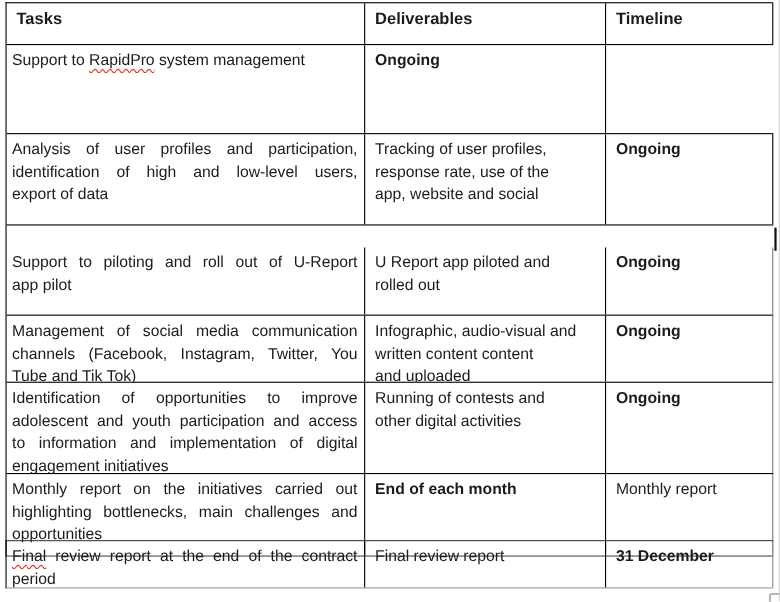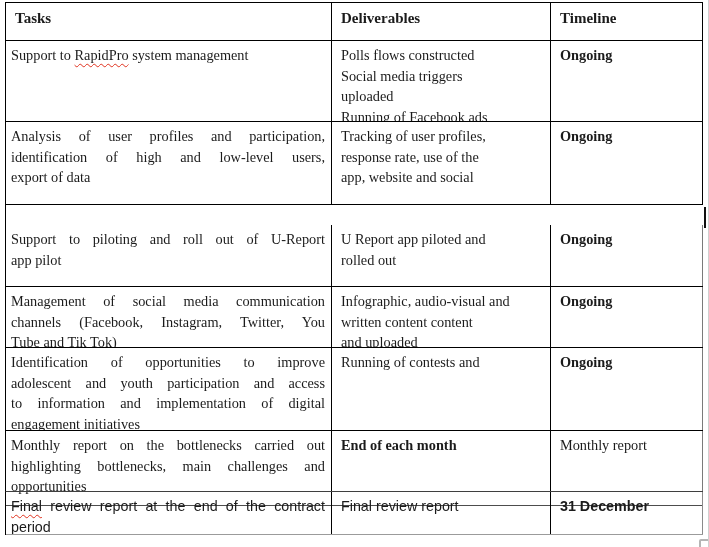--- a/index.html
+++ b/index.html
@@ -8,21 +8,21 @@
     background:#ffffff;
     font-family:"Liberation Sans", sans-serif;
     color:#1b1b1b;
     -webkit-font-smoothing:antialiased;
   }
   .tbl{
     position:absolute;left:5px;width:697px;
     border-left:1.4px solid #000;
     box-sizing:content-box;
   }
-  #tbl-main{top:2px;border-top:1.4px solid #000;font-family:Liberation Serif, serif;}
+  #tbl-main{top:2px;border-top:1.4px solid #000;}
   #tbl-final{top:491px;border-top:1.5px solid #3f3f3f;}
   .row{
     display:grid;
     grid-template-columns:326px 219px 152px;
     box-sizing:border-box;
   }
   .cell{
     box-sizing:border-box;
     border-right:1.4px solid #000;
     padding:4px 8px 0 9px;
@@ -70,26 +70,20 @@
   <div class="row hdr" style="height:38px;border-bottom:1.4px solid #000;">
     <div class="cell task"><span style="padding-left:4px;">Tasks</span></div>
     <div class="cell c-center"><span>Deliverables</span></div>
     <div class="cell c-center"><span>Timeline</span></div>
   </div>
   <div id="main-rows">
       <div class="row" style="height: 81px; border-bottom: 1.4px solid rgb(0, 0, 0);">
         <div class="cell task">
           <div class="line">Support to <span class="sq">RapidPro</span> system management</div>
         </div>
-        <div class="cell del">
-          <div class="line">Polls flows constructed</div>
-          <div class="line">Social media triggers</div>
-          <div class="line">uploaded</div>
-          <div class="line">Running of Facebook ads</div>
-        </div>
         <div class="cell time">Ongoing</div>
       </div>
       <div class="row" style="height: 83px; border-bottom: 1.4px solid rgb(0, 0, 0);">
         <div class="cell task">
           <div class="line just">Analysis of user profiles and participation,</div>
           <div class="line just">identification of high and low-level users,</div>
           <div class="line">export of data</div>
         </div>
         <div class="cell del">
           <div class="line">Tracking of user profiles,</div>
@@ -124,26 +118,27 @@
       </div>
       <div class="row muted-right" style="height: 83px; border-bottom: 1.4px solid rgb(0, 0, 0);">
         <div class="cell task">
           <div class="line just">Identification of opportunities to improve</div>
           <div class="line just">adolescent and youth participation and access</div>
           <div class="line just">to information and implementation of digital</div>
           <div class="line">engagement initiatives</div>
         </div>
         <div class="cell del">
           <div class="line">Running of contests and</div>
+          <div class="line">other digital activities</div>
         </div>
         <div class="cell time">Ongoing</div>
       </div>
       <div class="row muted-right" style="height: 75px; border-bottom: 1.4px solid rgb(77, 77, 77);">
         <div class="cell task">
-          <div class="line just">Monthly report on the bottlenecks carried out</div>
+          <div class="line just">Monthly report on the initiatives carried out</div>
           <div class="line just">highlighting bottlenecks, main challenges and</div>
           <div class="line">opportunities</div>
         </div>
         <div class="cell time">End of each month</div>
         <div class="cell del">
           <div class="line">Monthly report</div>
         </div>
       </div>
     </div>
 </div>

